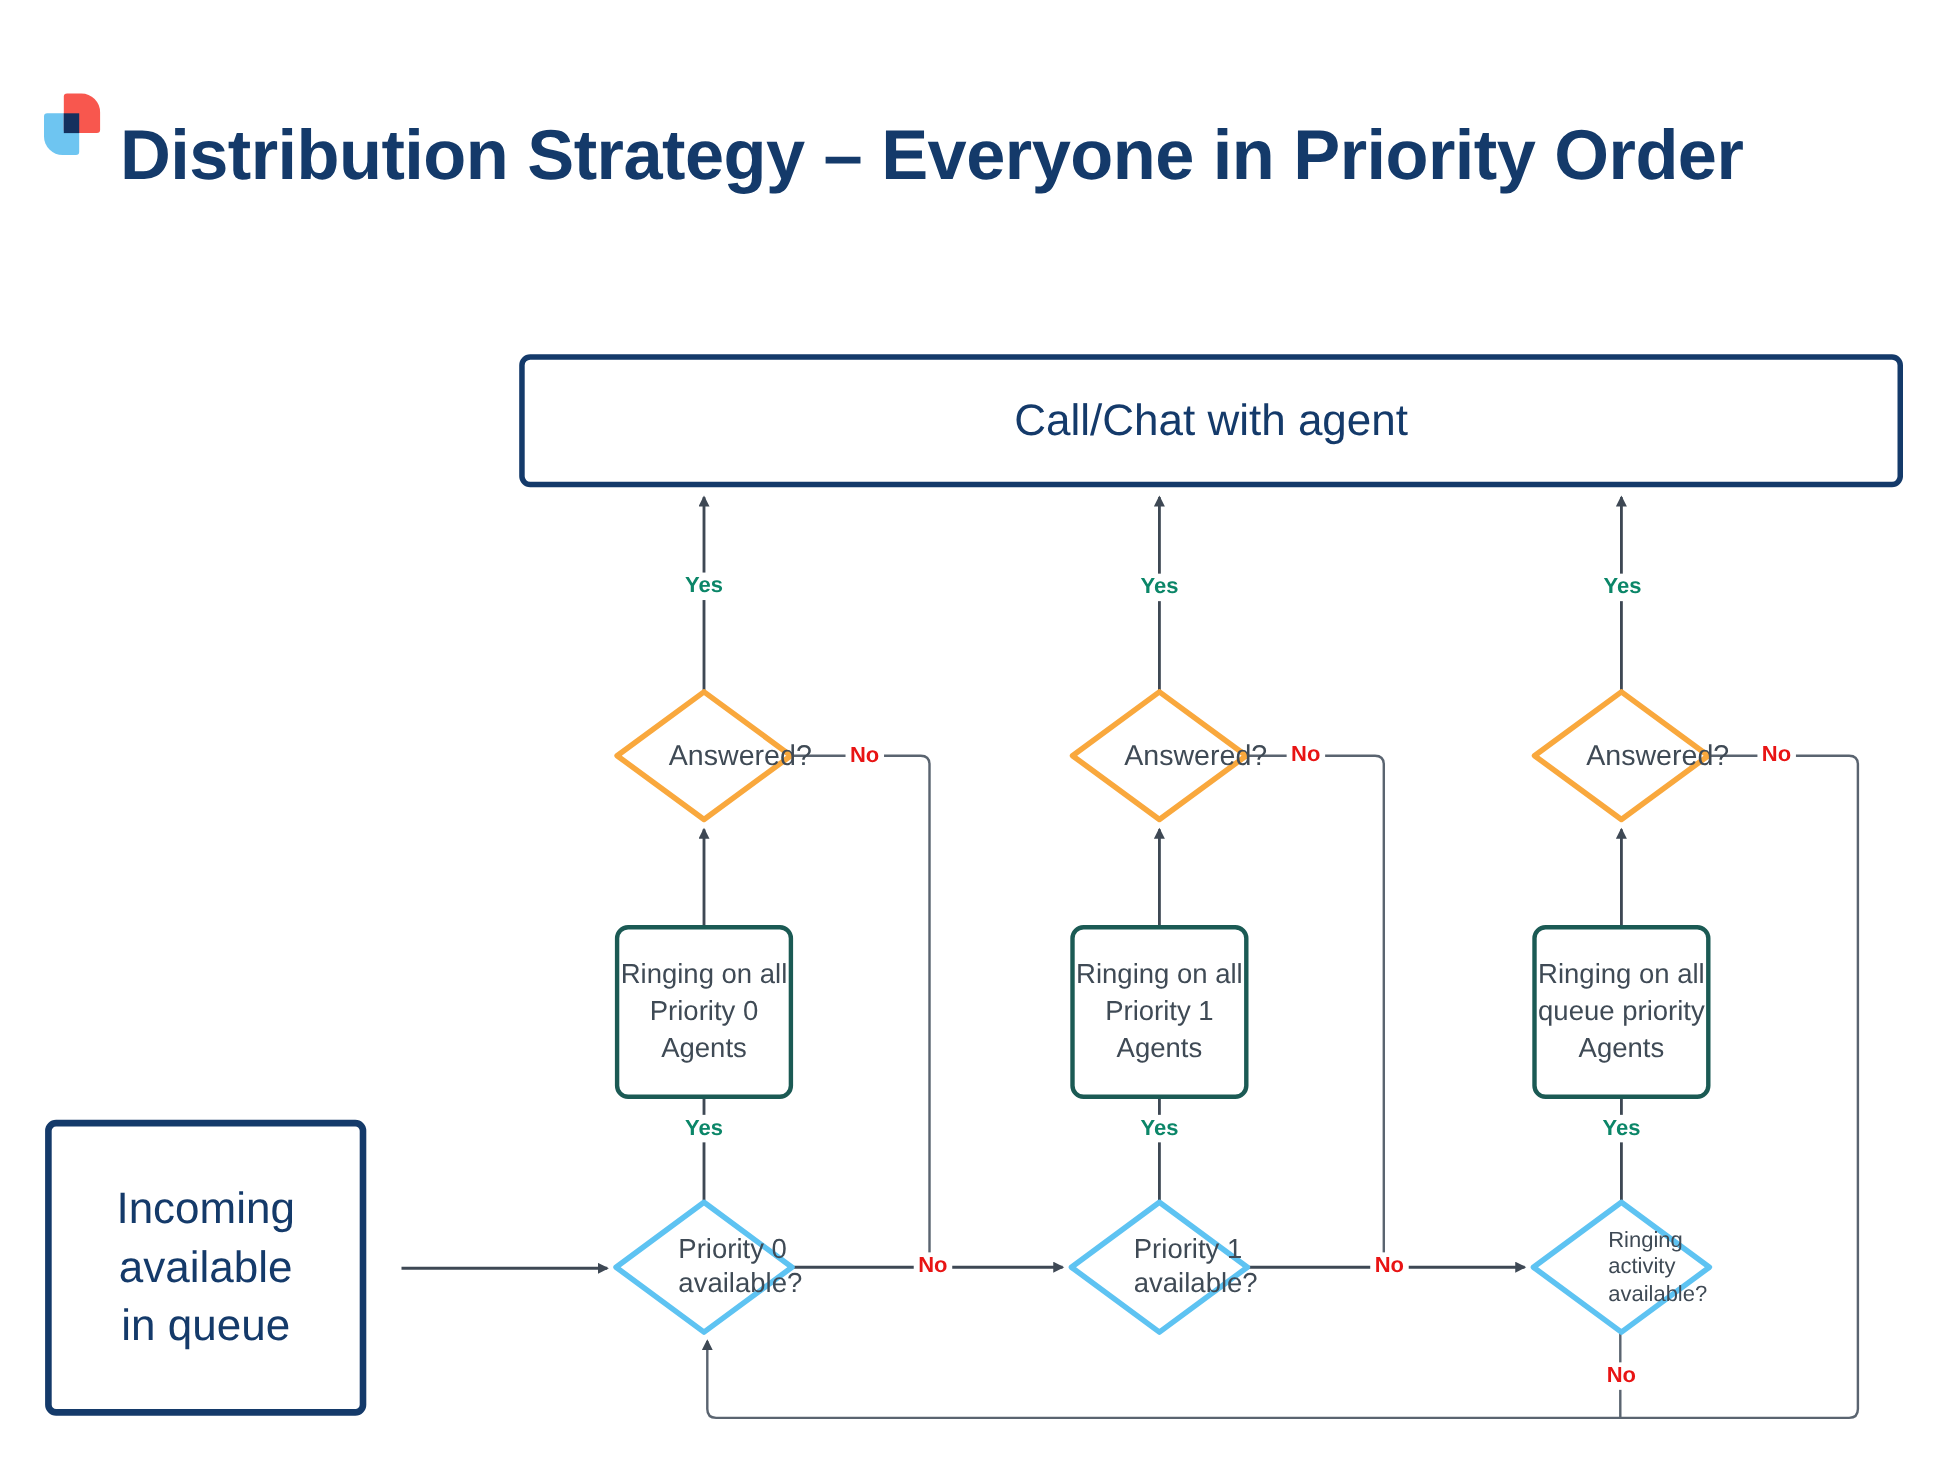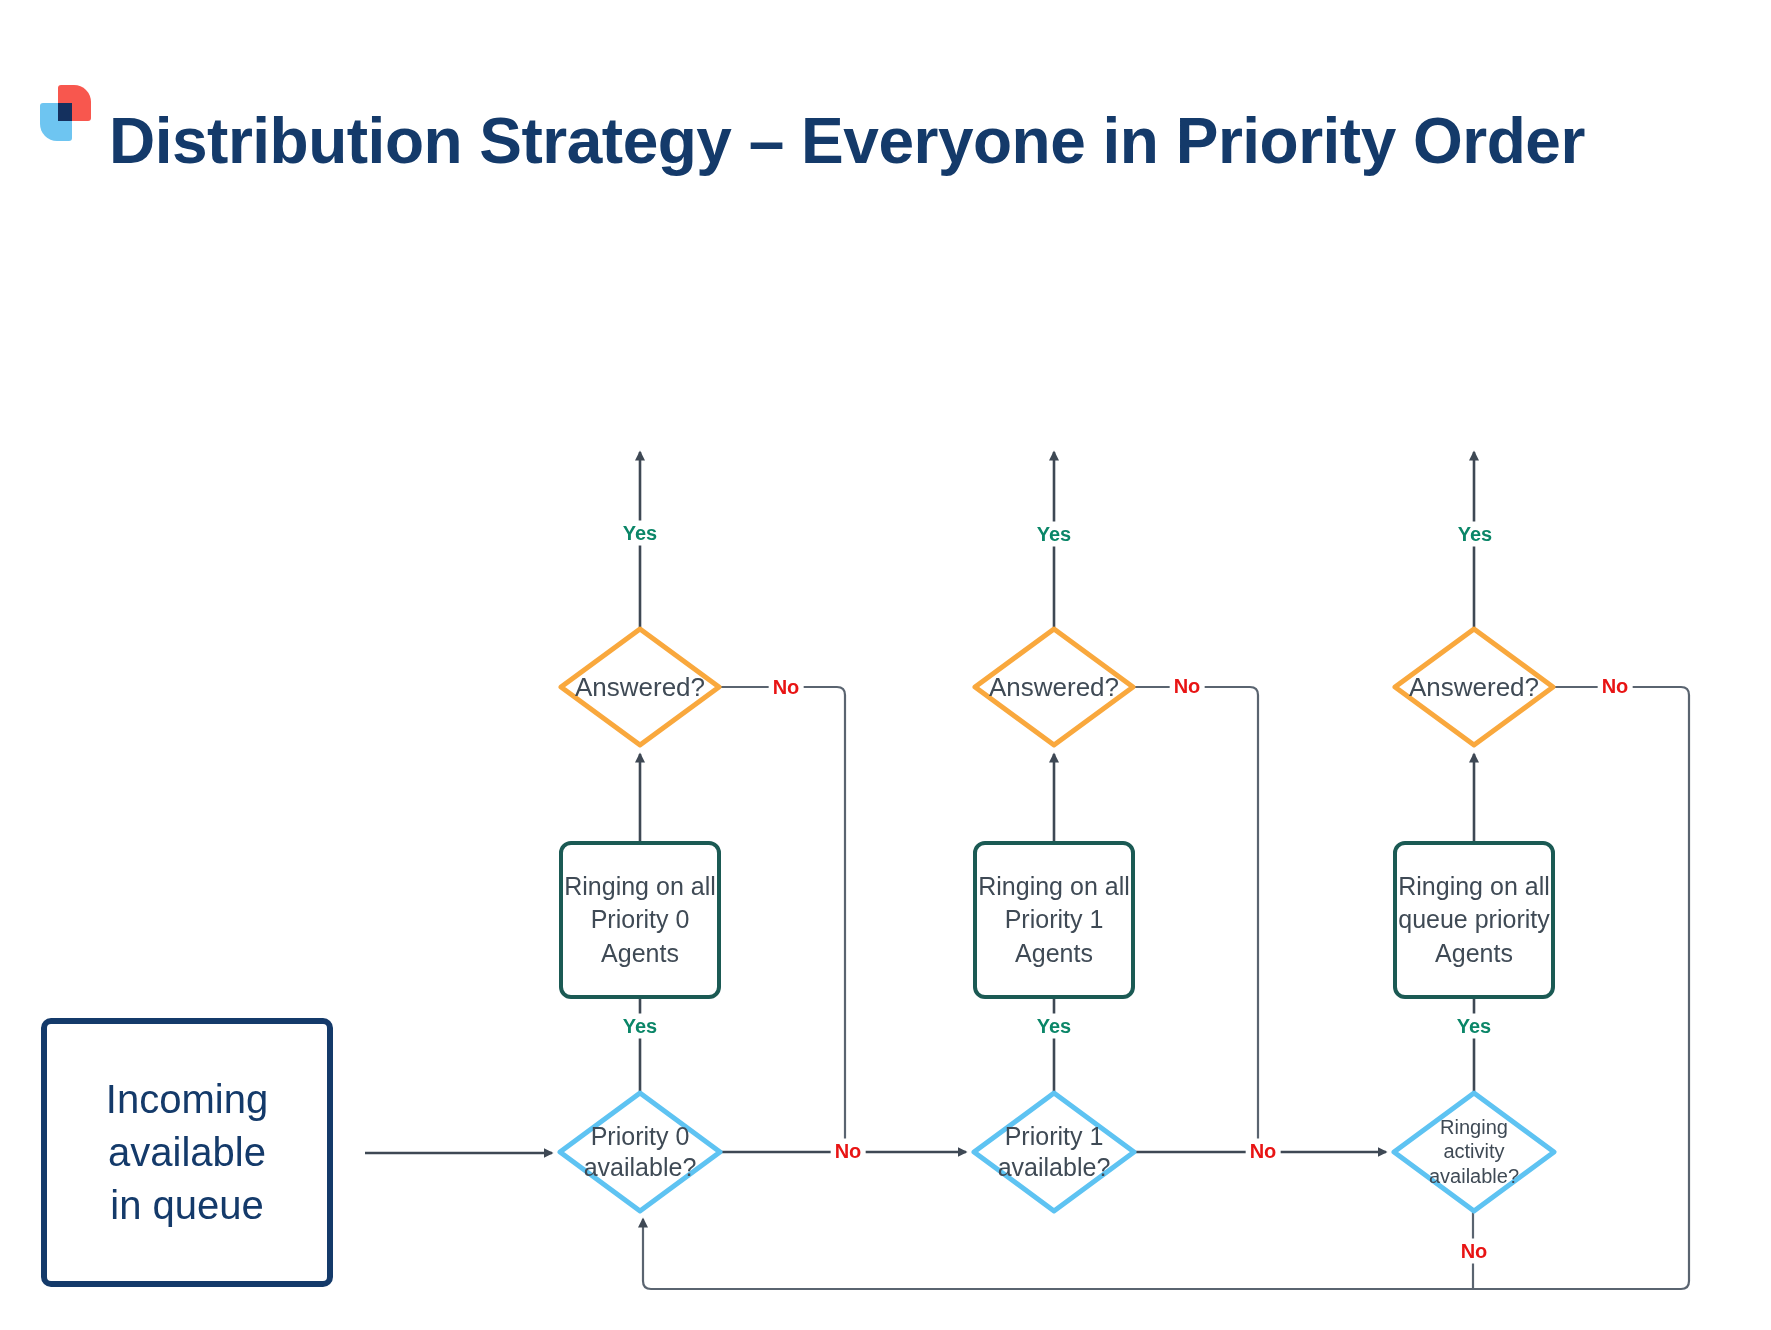--- a/index.html
+++ b/index.html
@@ -45,22 +45,22 @@
     color:var(--navy);font-size:40px;line-height:1.32;
   }
   .node-ringing{
     width:162px;height:158px;top:841px;
     border:4px solid var(--teal-box);border-radius:12px;
     color:var(--slate-text);font-size:25px;line-height:1.34;
   }
   .ringing-1{left:559px;} .ringing-2{left:973px;} .ringing-3{left:1393px;}
   
   .diamond-text{
-    position:absolute;color:var(--slate-text);text-align:center;
-    transform:translate(-50%,-50%);line-height:1.25;
+    position:absolute;color:var(--slate-text);
+    transform:translate(-50%,-50%);line-height:1.25;margin-left:33px;
   }
   .dt-answered{font-size:26px;}
   .dt-available{font-size:25px;}
   .dt-lowest{font-size:20px;line-height:1.22;}
   
   .edge-label{
     position:absolute;transform:translate(-50%,-50%);
     font-size:20px;font-weight:bold;background:var(--background);
     padding:1px 4px;white-space:nowrap;
   }
@@ -113,20 +113,23 @@
     <path class="wire loop" d="M1473 1211 L1473 1289"></path>
 
     <polygon class="diamond-orange" points="640,629 719,687 640,745 561,687"></polygon>
     <polygon class="diamond-orange" points="1054,629 1133,687 1054,745 975,687"></polygon>
     <polygon class="diamond-orange" points="1474,629 1553,687 1474,745 1395,687"></polygon>
     <polygon class="diamond-blue" points="640,1093 720,1152 640,1211 560,1152"></polygon>
     <polygon class="diamond-blue" points="1054,1093 1134,1152 1054,1211 974,1152"></polygon>
     <polygon class="diamond-blue" points="1474,1093 1554,1152 1474,1211 1394,1152"></polygon>
   </svg>
 
+  <div class="rect-node node-callchat">
+    <span>Call/Chat with agent</span>
+  </div>
 
   <div class="rect-node node-incoming">
     <div>
       <div>Incoming</div>
       <div>available</div>
       <div>in queue</div>
     </div>
   </div>
 
   <div class="rect-node node-ringing ringing-1">

